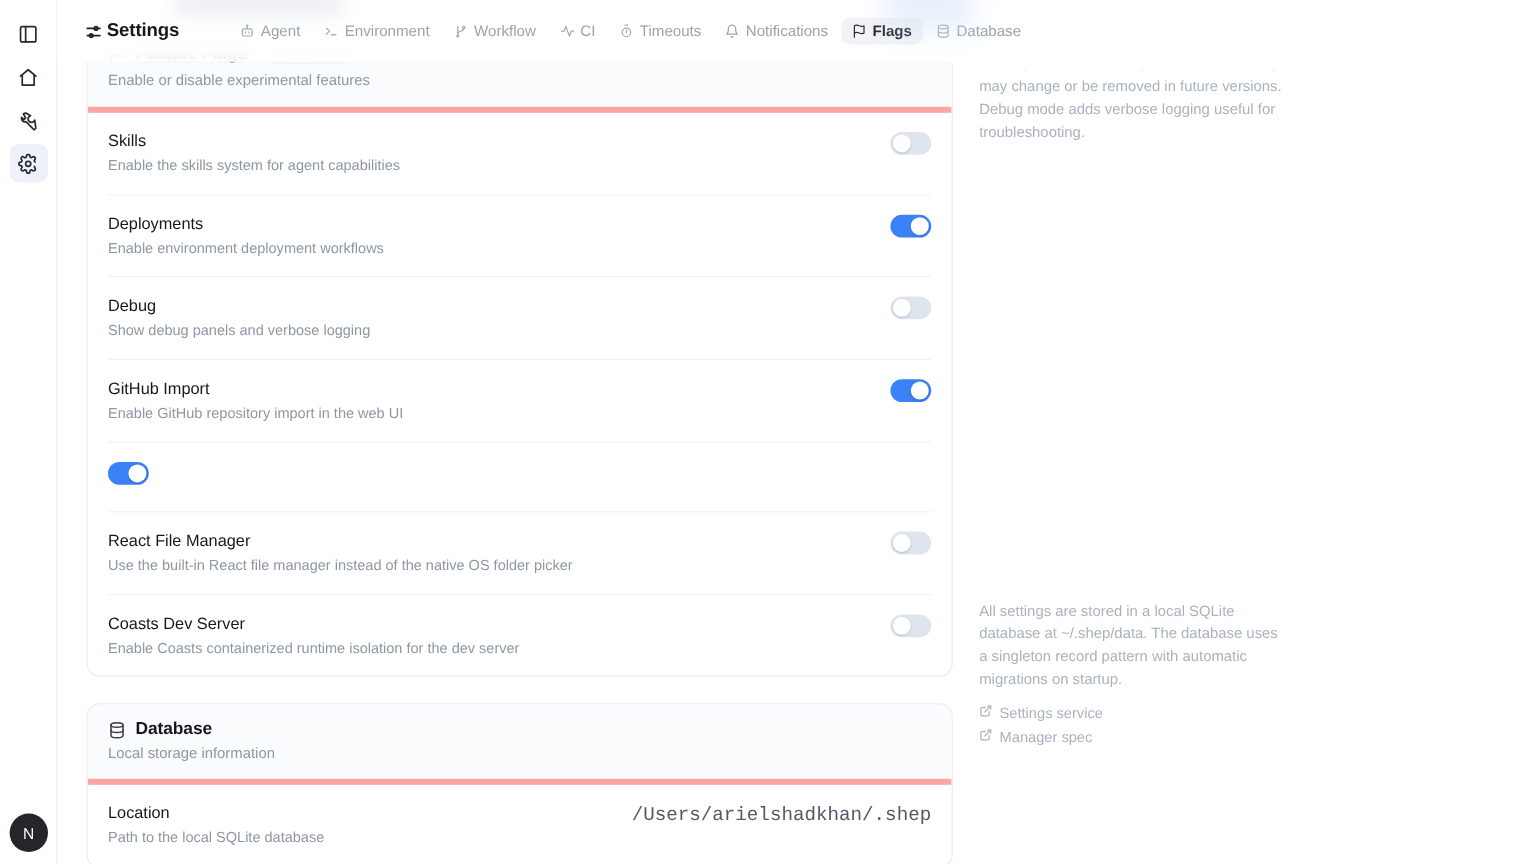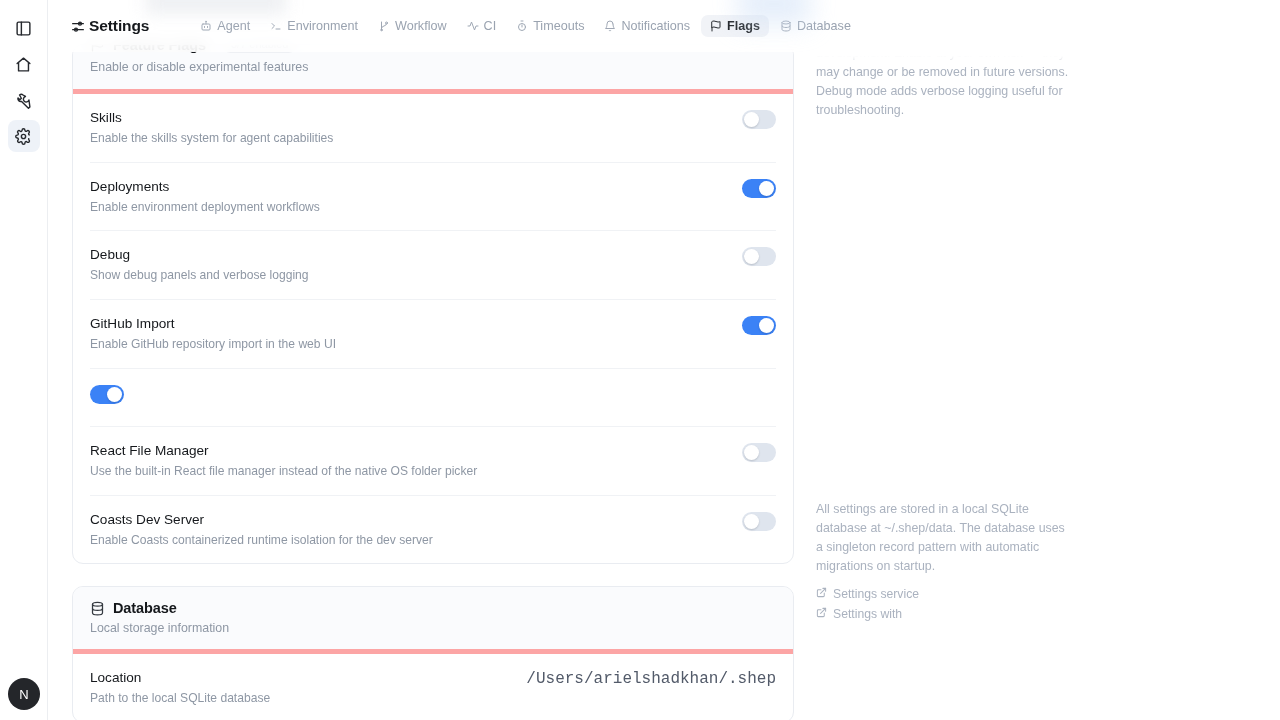--- a/index.html
+++ b/index.html
@@ -491,21 +491,21 @@
               <span>Settings service</span>
             </div>
             <div class="aside-link">
               <span>
                 <svg width="11" height="11" viewBox="0 0 24 24" fill="none" stroke="currentColor" stroke-width="2.2" stroke-linecap="round" stroke-linejoin="round">
                     <path d="M18 13v6a2 2 0 0 1-2 2H5a2 2 0 0 1-2-2V8a2 2 0 0 1 2-2h6"></path>
                     <polyline points="15 3 21 3 21 9"></polyline>
                     <line x1="10" y1="14" x2="21" y2="3"></line>
                   </svg>
               </span>
-              <span>Settings with</span>
+              <span>Manager spec</span>
             </div>
           </div>
         </div>
       </div>
 
     </div>
 
     <div class="topbar">
       <div class="gray-blur"></div>
       <div class="blue-blur"></div>

